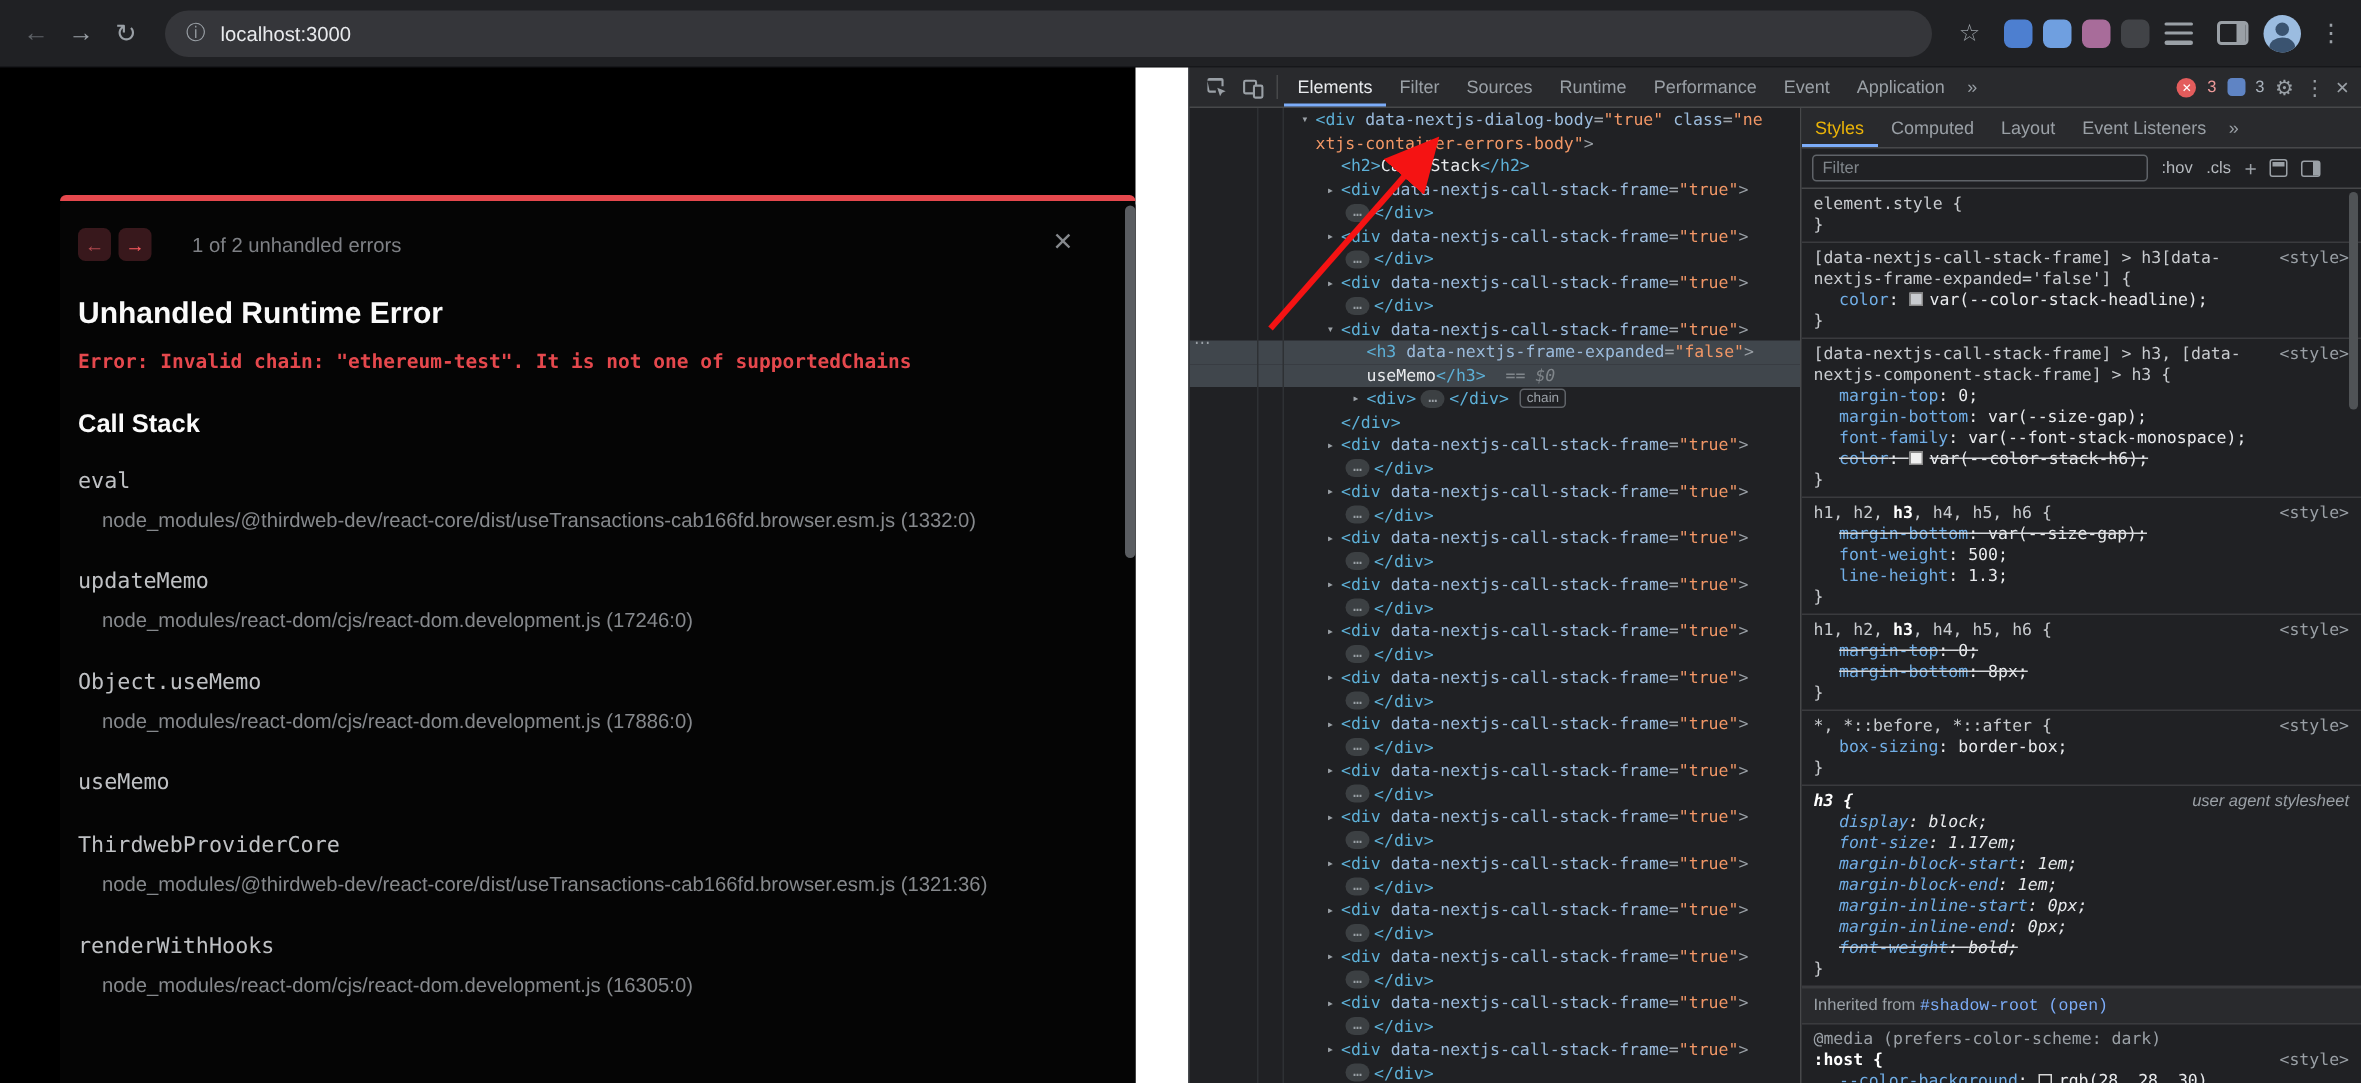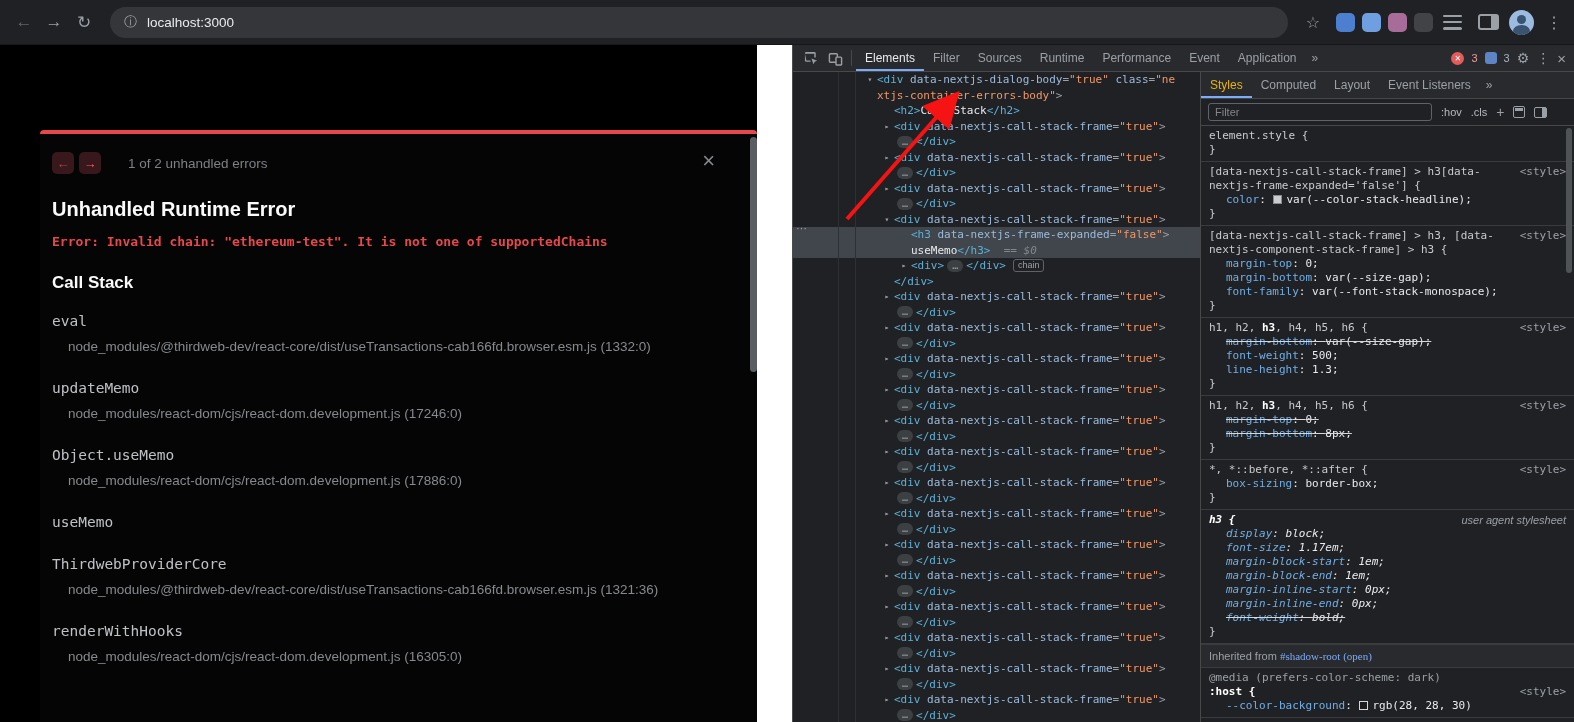--- a/index.html
+++ b/index.html
@@ -91,21 +91,21 @@
   .ua-label{font-style:italic;font-family:"Liberation Sans",sans-serif}
   .sel{color:#c8cbcf}.selm{color:#ffffff;font-weight:bold}
   .media{color:#9aa0a6}
   .decl{padding-left:17px}
   .pn{color:#71aee6}.pv{color:#e8eaed}
   .struck{text-decoration:line-through}
   .ua-rule .pn,.ua-rule .pv,.ua-rule .selm{font-style:italic}
   .swatch{display:inline-block;width:9px;height:9px;border:1px solid #8a8a8a;margin:0 4px -1px 1px}
   .swatch.outline{border-color:#d6d6d6}
   .sec-hdr{background:#292a2d;border-bottom:1px solid #3a3b3e;border-top:1px solid #3a3b3e;padding:4px 8px;color:#9aa0a6;font-family:"Liberation Sans",sans-serif;font-size:11px}
-  .sec-hdr .lnk{color:#7cacf8;font-family:Liberation Serif, serif}
+  .sec-hdr .lnk{color:#7cacf8;font-family:Liberation Mono, monospace}
   .sb-scroll{position:absolute;right:2px;top:56px;width:6px;height:145px;background:#505356;border-radius:3px}
 </style>
 </head>
 <body>
 
 <div class="bbar">
   <button class="nav-btn dim">←</button>
   <button class="nav-btn">→</button>
   <button class="nav-btn">↻</button>
   <div class="omnibox">
@@ -295,20 +295,21 @@
             <div class="selline"><span class="sel">nextjs-frame-expanded='false'] {</span></div>
             <div class="decl"><span class="pn">color</span><span class="pv">: </span><span class="swatch" style="background: rgb(201, 204, 208);"></span><span class="pv">var(--color-stack-headline);</span></div>
             <div class="sel">}</div>
           </div>
           <div class="rule">
             <div class="selline"><span class="origin">&lt;style&gt;</span><span class="sel">[data-nextjs-call-stack-frame] &gt; h3, [data-</span></div>
             <div class="selline"><span class="sel">nextjs-component-stack-frame] &gt; h3 {</span></div>
             <div class="decl"><span class="pn">margin-top</span><span class="pv">: </span><span class="pv">0;</span></div>
             <div class="decl"><span class="pn">margin-bottom</span><span class="pv">: </span><span class="pv">var(--size-gap);</span></div>
             <div class="decl"><span class="pn">font-family</span><span class="pv">: </span><span class="pv">var(--font-stack-monospace);</span></div>
+            <div class="decl struck"><span class="pn">color</span><span class="pv">: </span><span class="swatch" style="background: rgb(240, 240, 240);"></span><span class="pv">var(--color-stack-h6);</span></div>
             <div class="sel">}</div>
           </div>
           <div class="rule">
             <div class="selline"><span class="origin">&lt;style&gt;</span><span class="sel">h1, h2, </span><span class="selm">h3</span><span class="sel">, h4, h5, h6 {</span></div>
             <div class="decl struck"><span class="pn">margin-bottom</span><span class="pv">: </span><span class="pv">var(--size-gap);</span></div>
             <div class="decl"><span class="pn">font-weight</span><span class="pv">: </span><span class="pv">500;</span></div>
             <div class="decl"><span class="pn">line-height</span><span class="pv">: </span><span class="pv">1.3;</span></div>
             <div class="sel">}</div>
           </div>
           <div class="rule">

